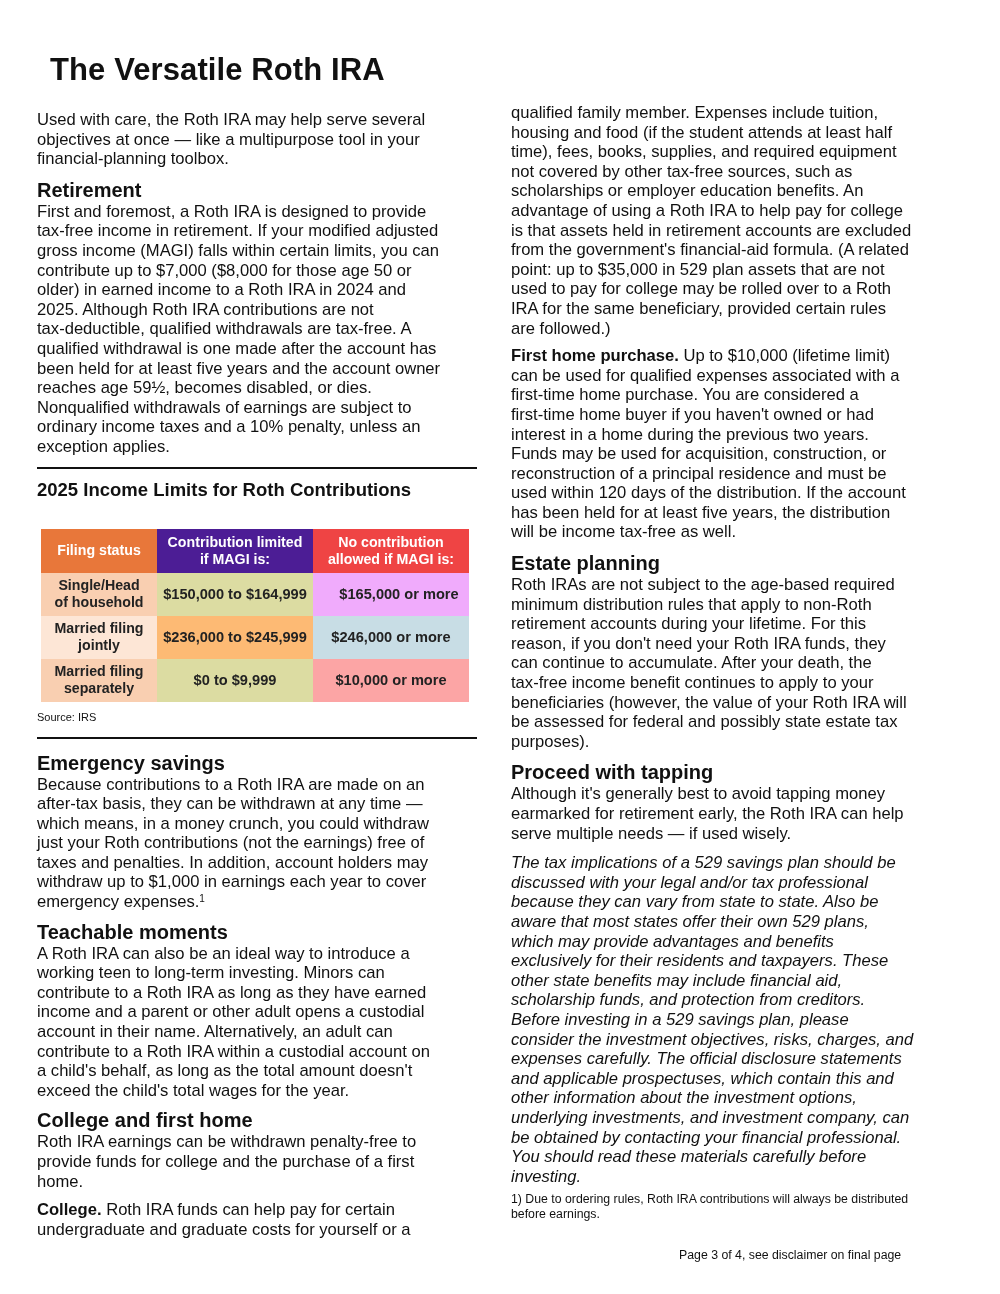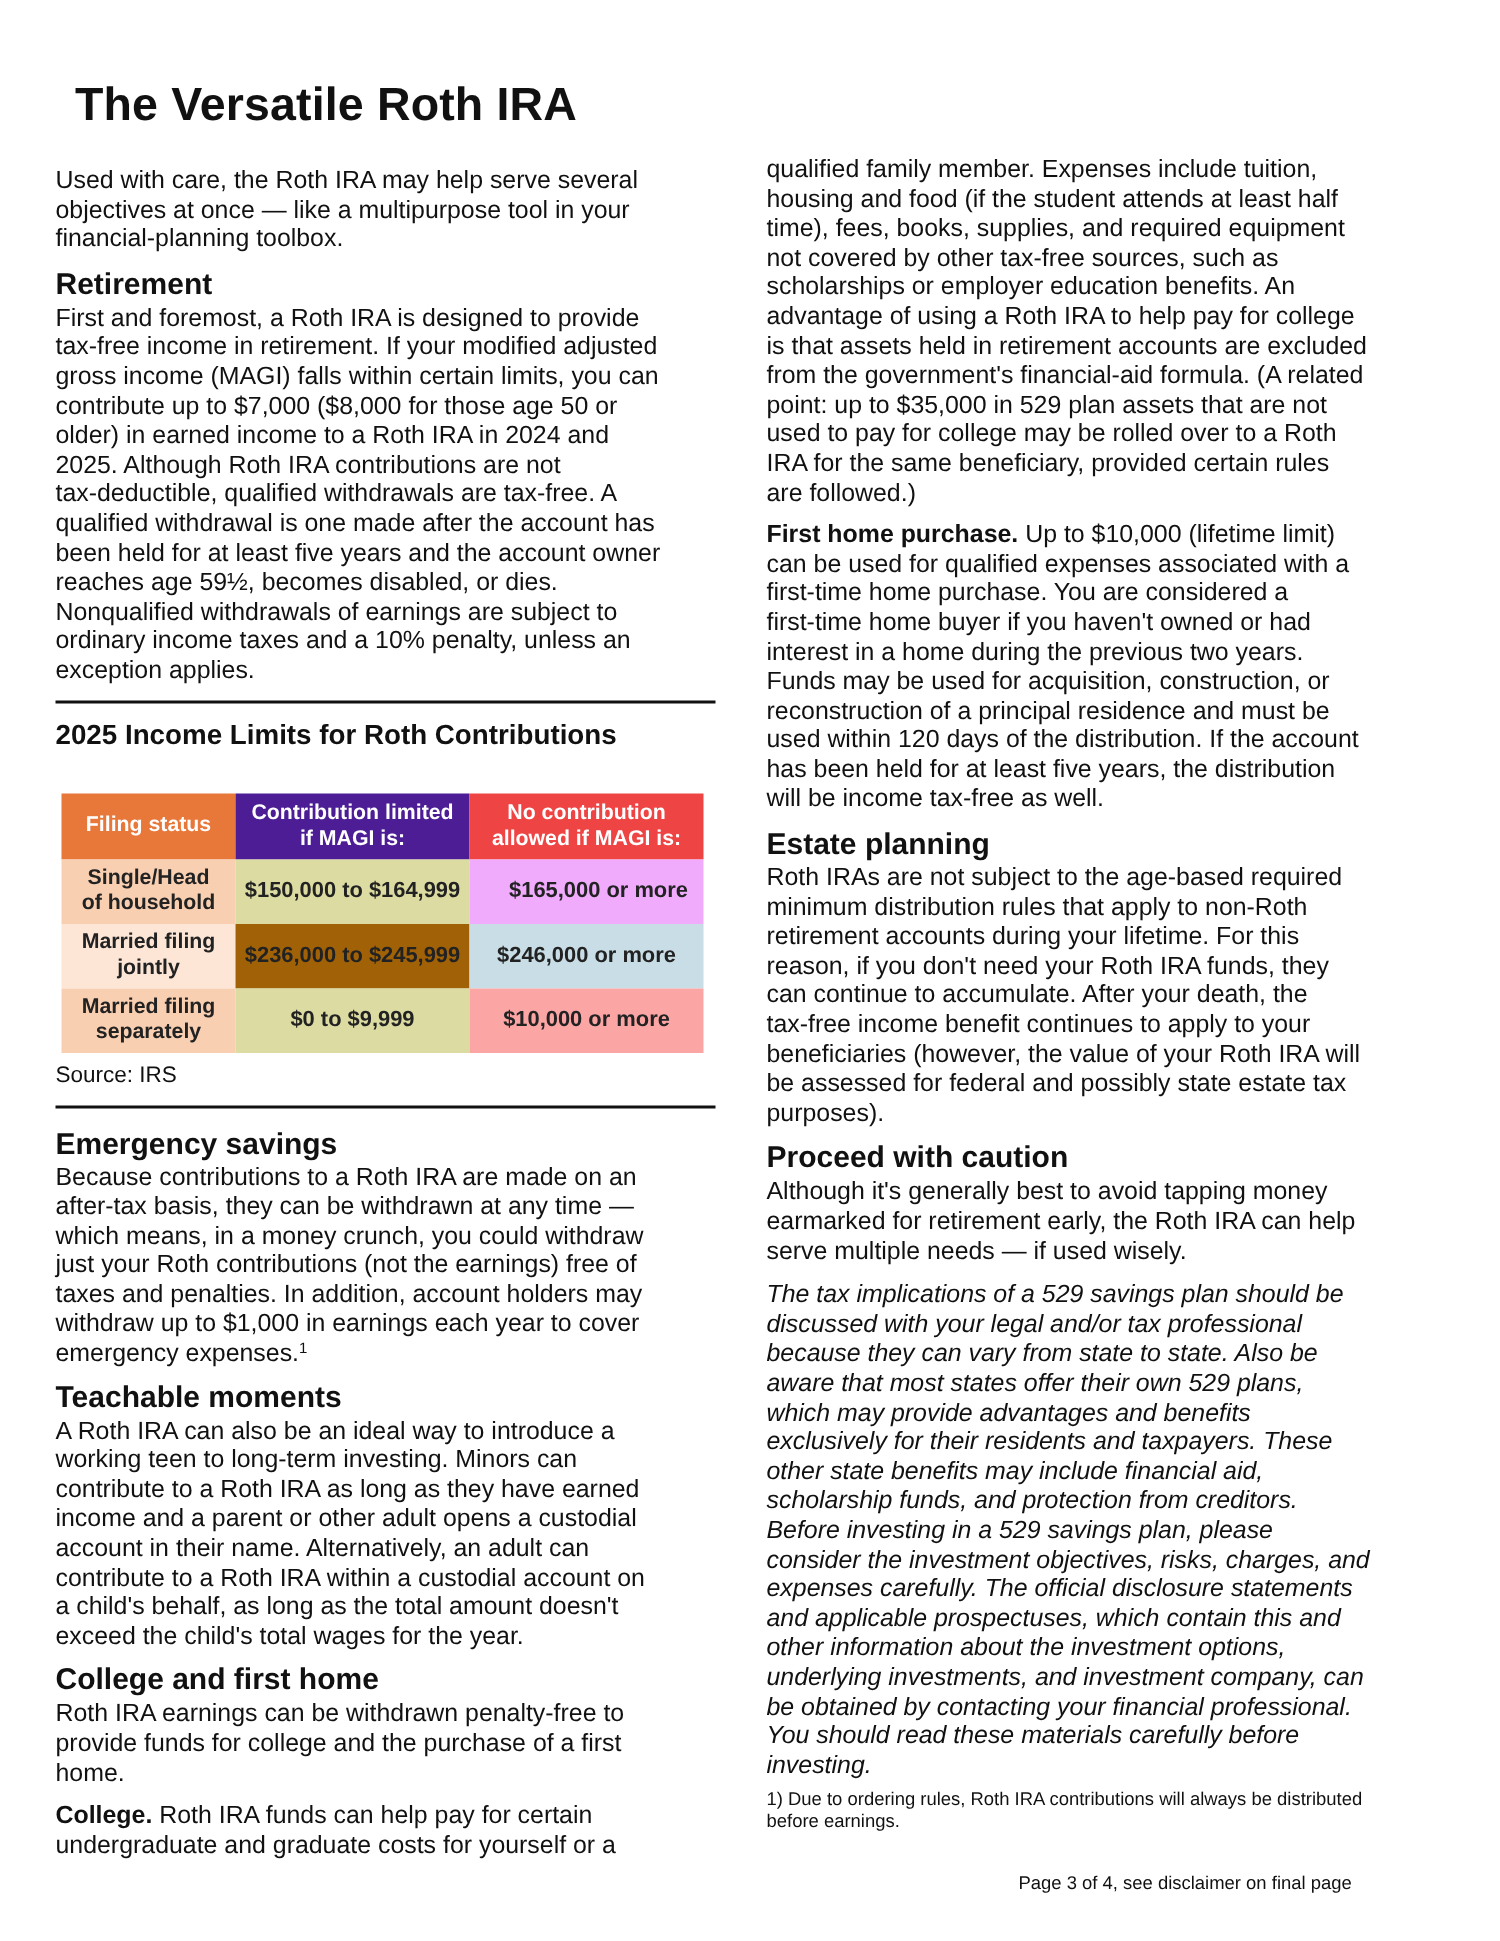--- a/index.html
+++ b/index.html
@@ -32,21 +32,21 @@
     font-family: "Liberation Sans", sans-serif; table-layout: fixed;
   }
   table.limits th, table.limits td {
     text-align: center; vertical-align: middle; padding: 0; border: none;
     font-size: 14.2px; line-height: 17px;
   }
   table.limits th { color: #ffffff; font-weight: bold; height: 44px; }
   table.limits td { height: 43px; color: #222; font-weight: bold; }
   table.limits td.amt { font-size: 14.6px; }
   table.limits td.status { font-weight: bold; }
-  .source { font-size: 15px; margin: 8px 0 0 0; line-height: 14px; }
+  .source { font-size: 11px; margin: 8px 0 0 0; line-height: 14px; }
   .footnote { font-size: 12.3px; line-height: 14.5px; margin: 6px 0 0 0; }
   .page-footer {
     position: absolute; left: 679px; top: 1248px; font-size: 12.3px; line-height: 14px;
   }
 </style>
 </head>
 <body>
 
 <h1 class="page-title">The Versatile Roth IRA</h1>
 
@@ -94,21 +94,21 @@
       <tbody>
         <tr class="dark">
           <td class="status c0" style="background: rgb(249, 207, 177);"><span style="white-space:pre-line">Single/Head
 of household</span></td>
           <td class="amt c1" style="background: rgb(220, 220, 162);">$150,000 to $164,999</td>
           <td class="amt c2" style="background: #f0abfc; padding-left: 16px;">$165,000 or more</td>
         </tr>
         <tr class="light">
           <td class="status c0" style="background: rgb(253, 230, 214);"><span style="white-space:pre-line">Married filing
 jointly</span></td>
-          <td class="amt c1" style="background: #a16207;">$236,000 to $245,999</td>
+          <td class="amt c1" style="background: #fdba74;">$236,000 to $245,999</td>
           <td class="amt c2" style="background: rgb(200, 221, 229);">$246,000 or more</td>
         </tr>
         <tr class="dark">
           <td class="status c0" style="background: rgb(249, 207, 177);"><span style="white-space:pre-line">Married filing
 separately</span></td>
           <td class="amt c1" style="background: rgb(220, 220, 162);">$0 to $9,999</td>
           <td class="amt c2" style="background: #fca5a5;">$10,000 or more</td>
         </tr>
       </tbody>
     </table>
@@ -182,21 +182,21 @@
 retirement accounts during your lifetime. For this
 reason, if you don't need your Roth IRA funds, they
 can continue to accumulate. After your death, the
 tax-free income benefit continues to apply to your
 beneficiaries (however, the value of your Roth IRA will
 be assessed for federal and possibly state estate tax
 purposes).</p>
   </div>
 
   <div>
-    <h2 class="section-heading">Proceed with caution</h2>
+    <h2 class="section-heading">Proceed with tapping</h2>
     <p class="body-text" style="margin-bottom:10px;">Although it's generally best to avoid tapping money
 earmarked for retirement early, the Roth IRA can help
 serve multiple needs — if used wisely.</p>
   </div>
 
   <p class="body-text italic" style="margin-bottom:4px;">The tax implications of a 529 savings plan should be
 discussed with your legal and/or tax professional
 because they can vary from state to state. Also be
 aware that most states offer their own 529 plans,
 which may provide advantages and benefits

